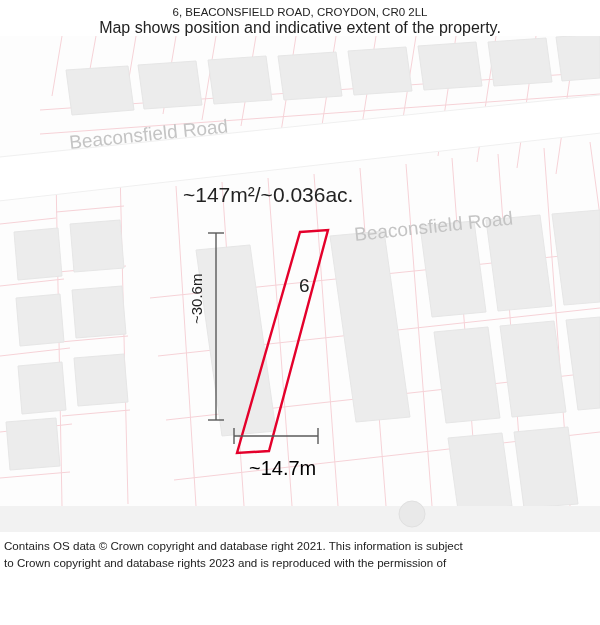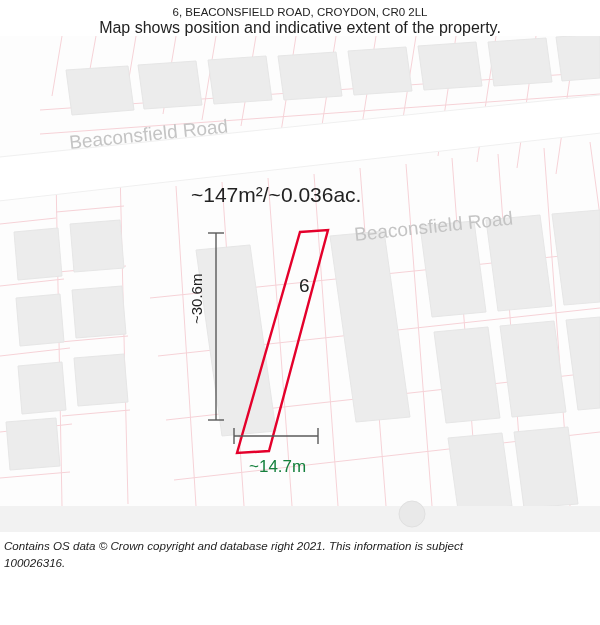--- a/index.html
+++ b/index.html
@@ -61,60 +61,58 @@
     position: absolute;
     font-family: "Liberation Sans", sans-serif;
     color: #333333;
     white-space: nowrap;
   }
   #area-label {
     left: 183px;
     top: 147px;
     font-size: 21px;
     color: #222222;
-    margin-left: 8px;
   }
   #plot-number {
     left: 299px;
     top: 239px;
     font-size: 19px;
     color: #222222;
   }
   #height-label {
     left: 188px;
     top: 288px;
     font-size: 15px;
     color: #222222;
     transform: rotate(-90deg);
     transform-origin: left top;
   }
   #width-label {
     left: 249px;
     top: 421px;
-    font-size: 17px;
-    color: #15803d;
+    font-size: 20px;
+    color: #000000;
   }
   
 
   
   .footer {
     position: absolute;
     top: 532px;
     left: 0;
     width: 600px;
     height: 93px;
     background: #ffffff;
     box-sizing: border-box;
     padding: 6px 4px 0 4px;
   }
   .footer .line {
     font-size: 11.6px;
     line-height: 16.5px;
     color: #222222;
-    font-style: italic;
   }
   .divider {
     position: absolute;
     top: 532px;
     left: 0;
     width: 600px;
     height: 1px;
     background: #d8d8d8;
   }
 </style>
@@ -245,16 +243,16 @@
     <div class="map-label" id="area-label">~147m²/~0.036ac.</div>
     <div class="map-label" id="plot-number">6</div>
     <div class="map-label" id="height-label">~30.6m</div>
     <div class="map-label" id="width-label">~14.7m</div>
   </div>
 
   <div class="divider"></div>
 
   <div class="footer">
     <div class="line">Contains OS data © Crown copyright and database right 2021. This information is subject</div>
-    <div class="line">100026316.</div>
+    <div class="line">to Crown copyright and database rights 2023 and is reproduced with the permission of</div>
   </div>
 
 </div>
 
 </body></html>

